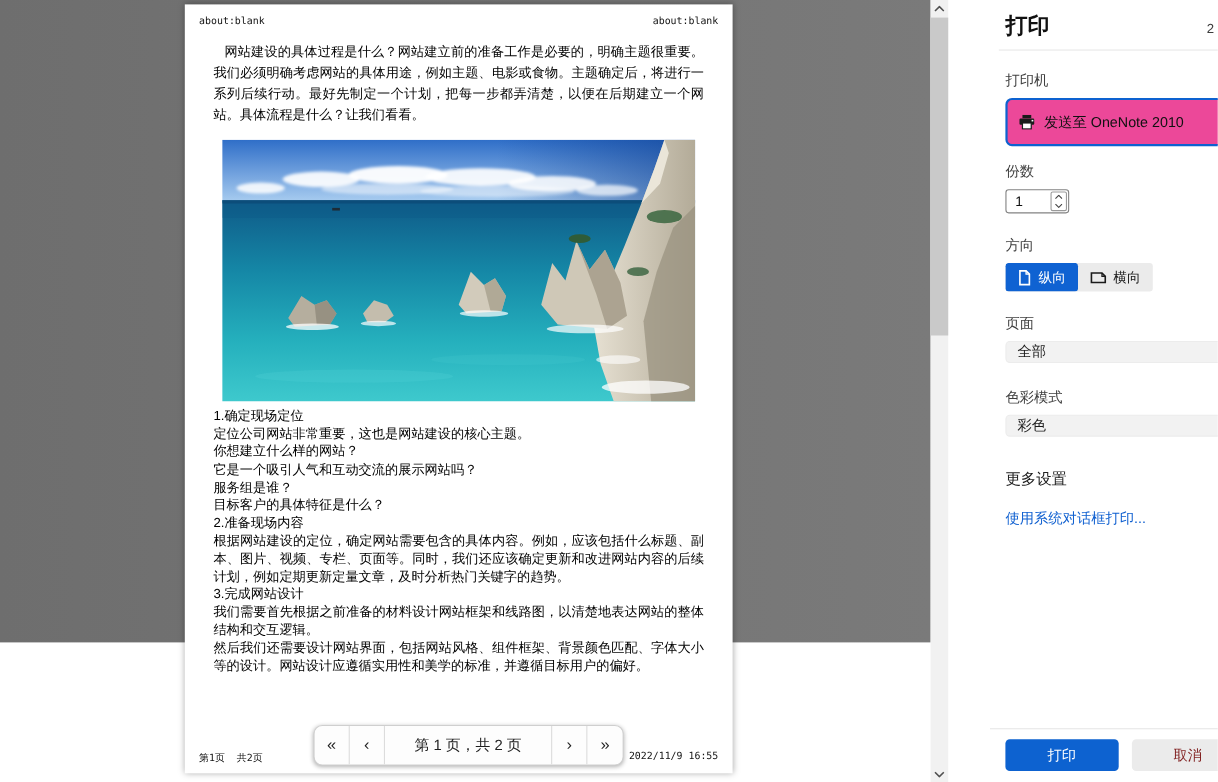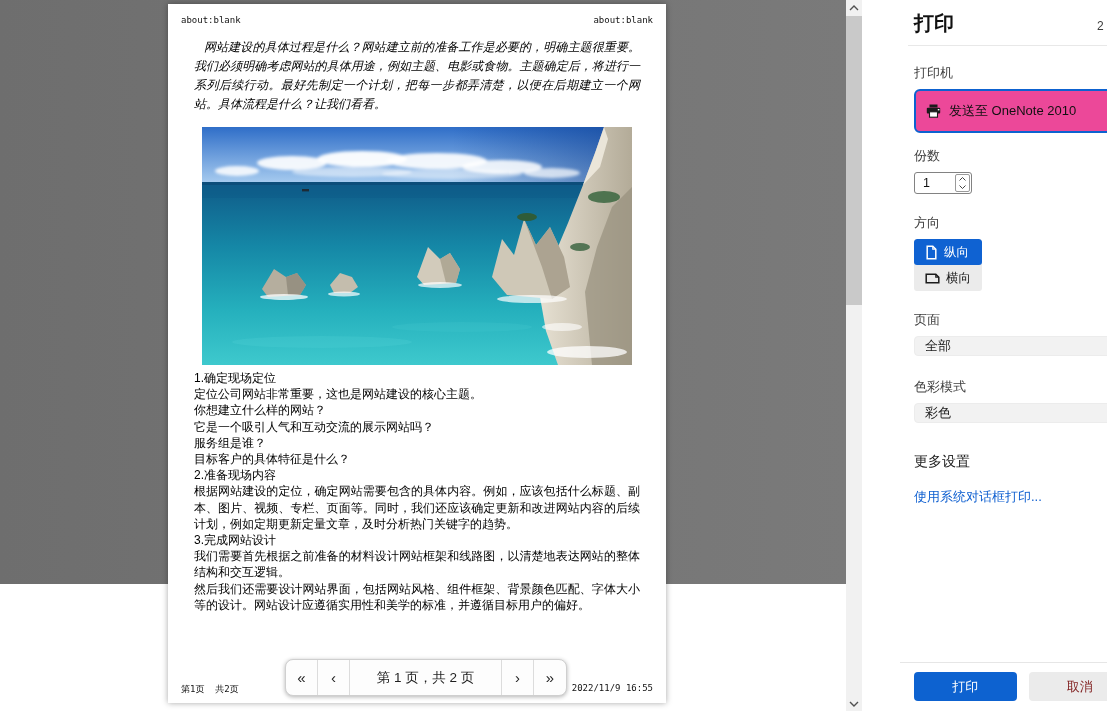--- a/index.html
+++ b/index.html
@@ -8,21 +8,21 @@
 
   
   .preview-area { position:absolute; left:0; top:0; width:846px; height:584px;
                   background:linear-gradient(to right,#6e6e6e,#7a7a7a); }
   .page { position:absolute; left:168px; top:4px; width:498px; height:699px;
           background:#fff; box-shadow:0 0 6px rgba(0,0,0,.35); }
   .page-hdr { position:absolute; top:11px; left:13px; right:13px; display:flex;
               justify-content:space-between; font-family:"DejaVu Sans Mono",monospace;
               font-size:9px; color:#111; }
   .doc { position:absolute; top:34px; left:26px; right:26px; color:#000; }
-  .doc p.intro { font-size:12px; line-height:19px; text-align:justify; text-indent:10px;font-style:italic; }
+  .doc p.intro { font-size:12px; line-height:19px; text-align:justify; text-indent:10px; }
   .doc-image { margin:13px 0 5px 8px; width:430px; height:238px; display:block; }
   .doc p.line { font-size:12px; line-height:16.2px; text-align:justify; }
   .page-ftr { position:absolute; bottom:7px; left:13px; right:13px; display:flex;
               justify-content:space-between; font-family:"DejaVu Sans Mono",monospace;
               font-size:9px; color:#111; white-space:pre; }
 
   
   .pager { position:absolute; left:285px; top:659px; width:282px; height:37px;
            background:#fdfdfd; border:1px solid #cfcfcf; border-radius:8px;
            box-shadow:0 1px 4px rgba(0,0,0,.3); display:flex; overflow:hidden; }
@@ -58,21 +58,21 @@
 
   .copies-wrap { margin-bottom:20px; }
   .copies-box { display:inline-flex; width:58px; height:22px; border:1px solid #828282;
                 border-radius:3px; background:#fff; overflow:hidden; }
   .copies-val { flex:1; display:flex; align-items:center; padding-left:8px; font-size:12.5px; color:#111; }
   .spinner { width:15px; margin:1px; border:1px solid #9a9a9a; border-radius:2px;
              display:flex; flex-direction:column; }
   .spin-btn { flex:1; display:flex; align-items:center; justify-content:center; }
 
   .orient-wrap { margin-bottom:20px; }
-  .orient-group { display:inline-flex; background:#ebebeb; border-radius:3px; overflow:hidden;flex-direction:column; }
+  .orient-group { display:inline-flex; background:#ebebeb; border-radius:3px; overflow:hidden; }
   .orient-btn { height:26px; padding:0 11px; display:flex; align-items:center; gap:6px;
                 font-size:12.5px; color:#1b1b1b; cursor:pointer; }
   .orient-btn.sel-on { background:#0f62d2; color:#fff; border-radius:3px; }
 
   .sel-wrap-pages { margin-bottom:22px; }
   .sel-wrap-color { margin-bottom:30px; }
 
   .more-row { display:flex; justify-content:space-between; align-items:center;
               font-size:14px; color:#202020; margin-bottom:17px; cursor:pointer; }
   .sys-link { display:flex; justify-content:space-between; align-items:flex-start;

